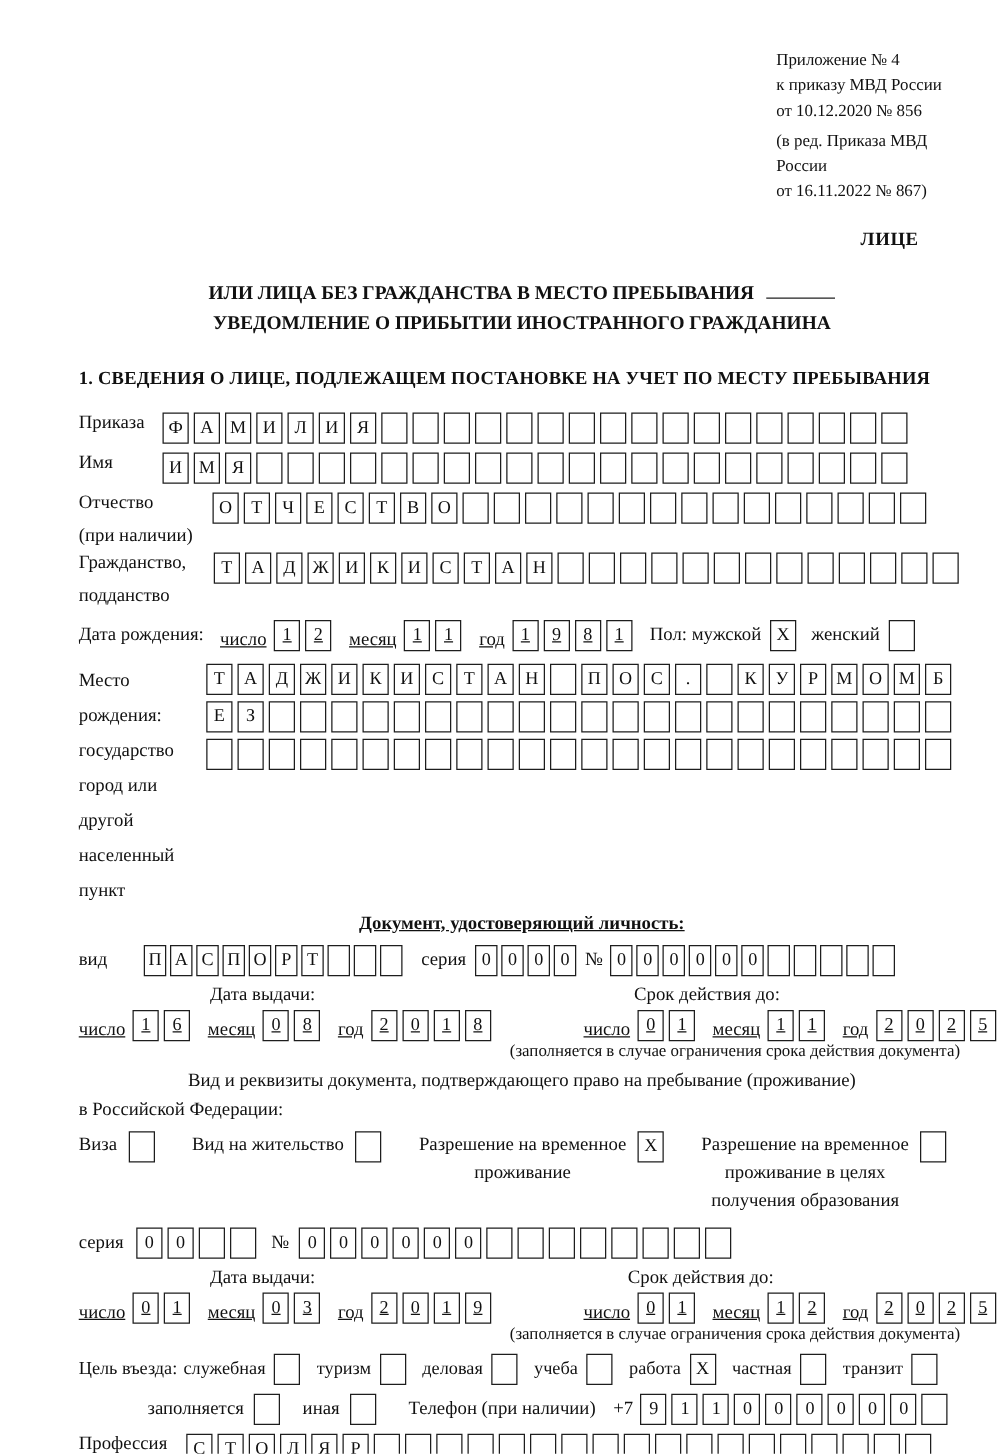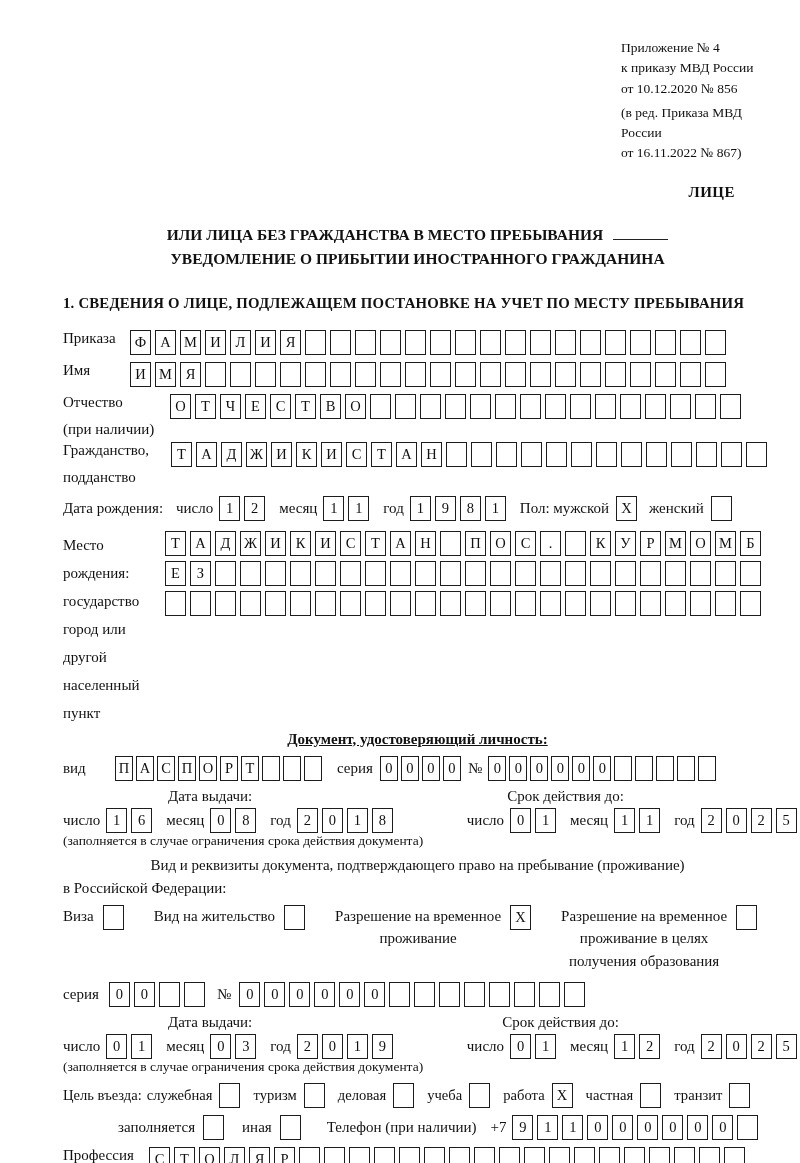--- a/index.html
+++ b/index.html
@@ -24,25 +24,25 @@
   .w-cit{width:67px;}
   .w-place{width:102px;line-height:28px;}
   .w-prof{width:86px;}
   .stack > .cells{margin-bottom:5px;}
   .annot{margin-left:558px;font-size:13.5px;line-height:1.5;}
   .annot2{margin-left:558px;font-size:13.5px;line-height:1.5;margin-top:4px;}
   .forma{text-align:right;font-weight:bold;margin:20px 37px 0 0;font-size:15px;letter-spacing:.5px;}
   .title{text-align:center;font-weight:bold;font-size:15.5px;margin-top:22px;line-height:1.55;}
   .u-blank{display:inline-block;width:55px;border-bottom:1.8px solid #222;height:14px;margin-left:10px;}
   .sect{font-weight:bold;font-size:14.8px;margin-top:24px;margin-bottom:18px;letter-spacing:.2px;}
-  .dgroup{display:flex;align-items:center;}
+  .dgroup{display:flex;align-items:flex-end;text-decoration:underline;}
   .dgroup .dl{margin-right:6px;}
   .dgroup .cells{margin-right:10px;}
   .center-b{text-align:center;font-weight:bold;margin:4px 0 8px 0;text-decoration:underline;}
-  .note{font-size:13.5px;margin:-2px 4px 8px 0;}
+  .note{text-align:right;font-size:13.5px;margin:-2px 4px 8px 0;}
   .sublabels{display:flex;margin:2px 0 3px 0;}
   .cbopt{display:flex;align-items:flex-start;}
   .cbopt .ol{white-space:pre-line;text-align:center;margin-right:9px;line-height:1.5;}
 </style>
 </head>
 <body>
 
 <div class="content">
 
   <div class="annot">

